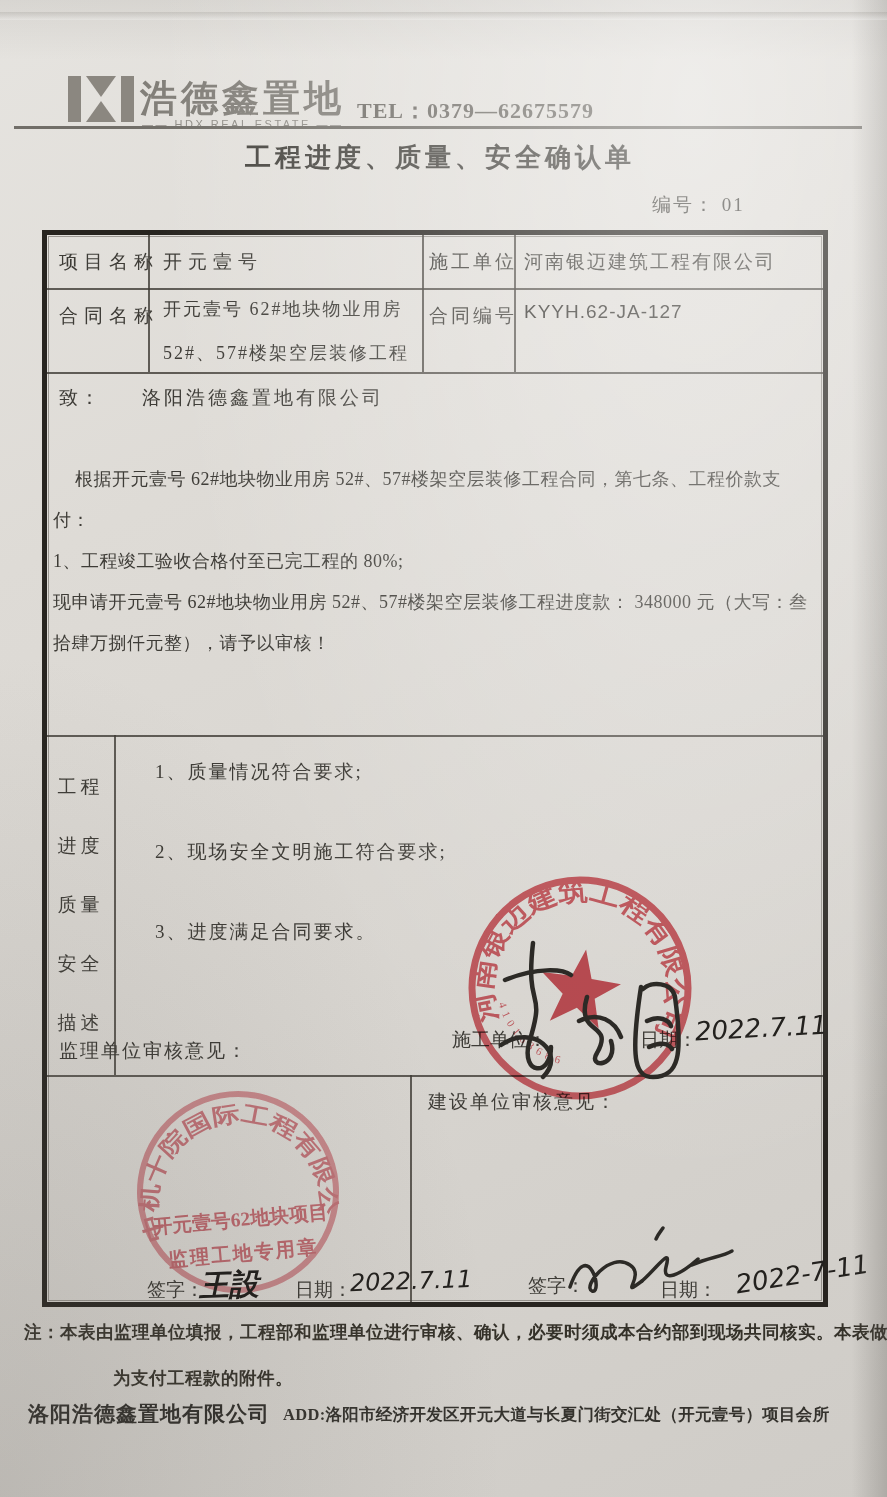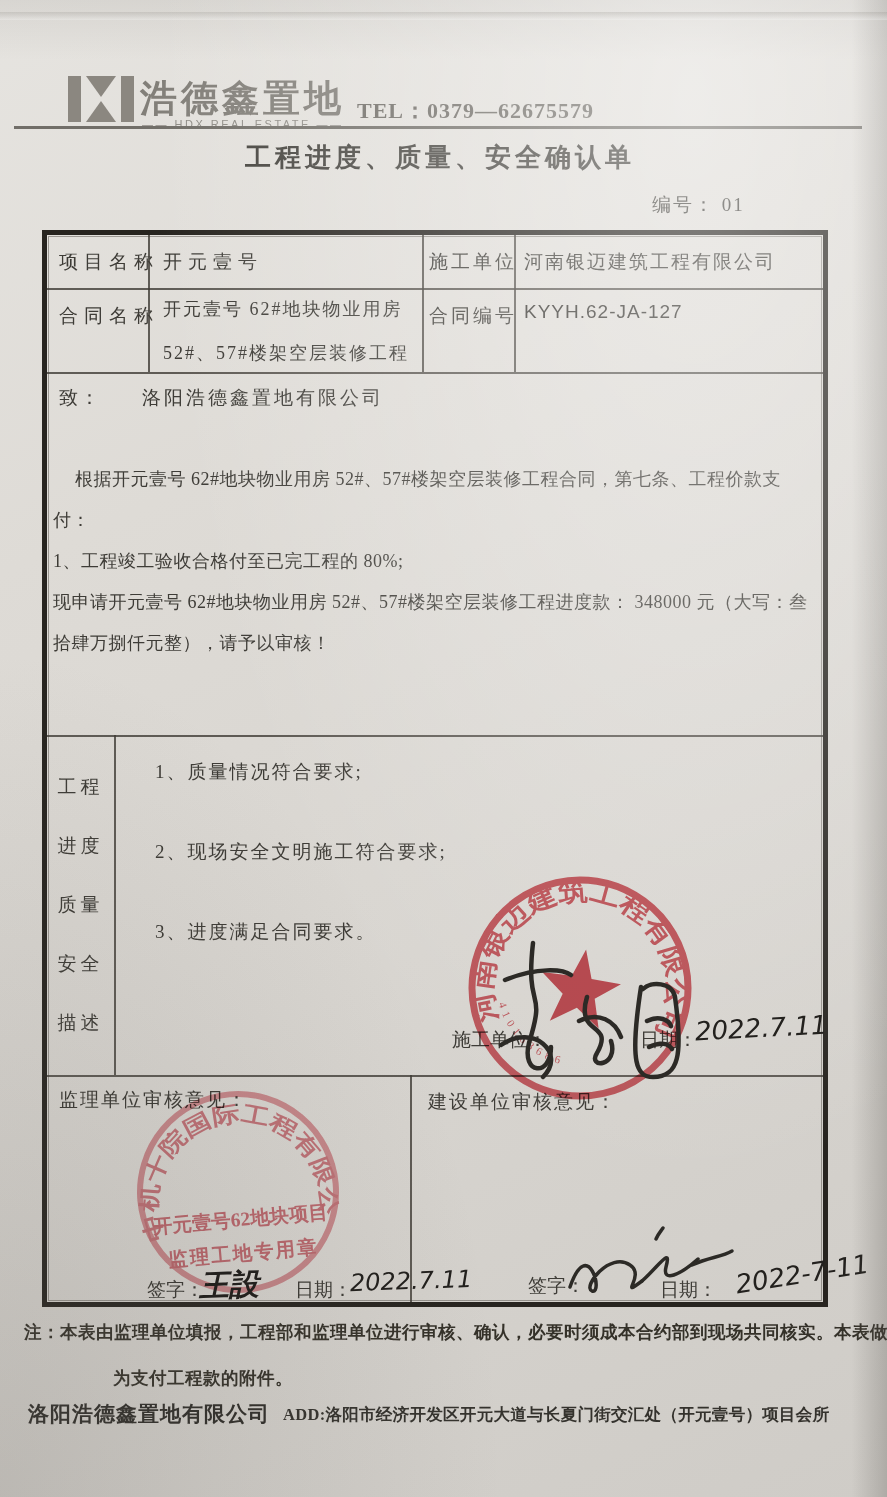--- a/index.html
+++ b/index.html
@@ -130,21 +130,21 @@
         <path d="M30,55 C62,42 88,44 96,50"></path>
         <path d="M26,120 C58,98 92,128 68,152"></path>
         <path d="M112,72 C100,112 140,96 122,128 C112,144 144,142 136,116"></path>
         <path d="M104,96 C124,86 140,96 146,112"></path>
         <path d="M166,62 C154,140 162,152 178,152 C204,152 208,130 200,72 C197,57 176,56 168,64"></path>
         <path d="M172,96 C184,90 194,95 196,101"></path>
         <path d="M174,122 C186,116 194,119 197,124"></path>
       </g>
     </svg>
 
-    <div class="cell" style="left:12px;top:852px;letter-spacing:2px;z-index:1;">监理单位审核意见：</div>
+    <div class="cell" style="left:12px;top:803px;letter-spacing:2px;z-index:1;">监理单位审核意见：</div>
     <svg class="abs stamp" style="left:85px;top:851px;transform:rotate(-5deg);z-index:2;" width="212" height="212" viewBox="0 0 212 212">
       <defs>
           <path id="arcTop2" d="M 29 146 A 82 82 0 1 1 183 146"></path>
         </defs>
       <circle cx="106" cy="106" r="98" fill="none" stroke="#e2838c" stroke-width="6" opacity=".85"></circle>
       <text font-size="22" fill="#dd7a84" font-weight="bold">
         <textPath href="#arcTop2" textLength="332" lengthAdjust="spacingAndGlyphs">中机十院国际工程有限公司</textPath>
       </text>
       <text x="106" y="140" text-anchor="middle" font-size="19.5" fill="#d96e79" font-weight="bold">开元壹号62地块项目</text>
       <text x="106" y="174" text-anchor="middle" font-size="19.5" letter-spacing="2" fill="#d96e79" font-weight="bold">监理工地专用章</text>

